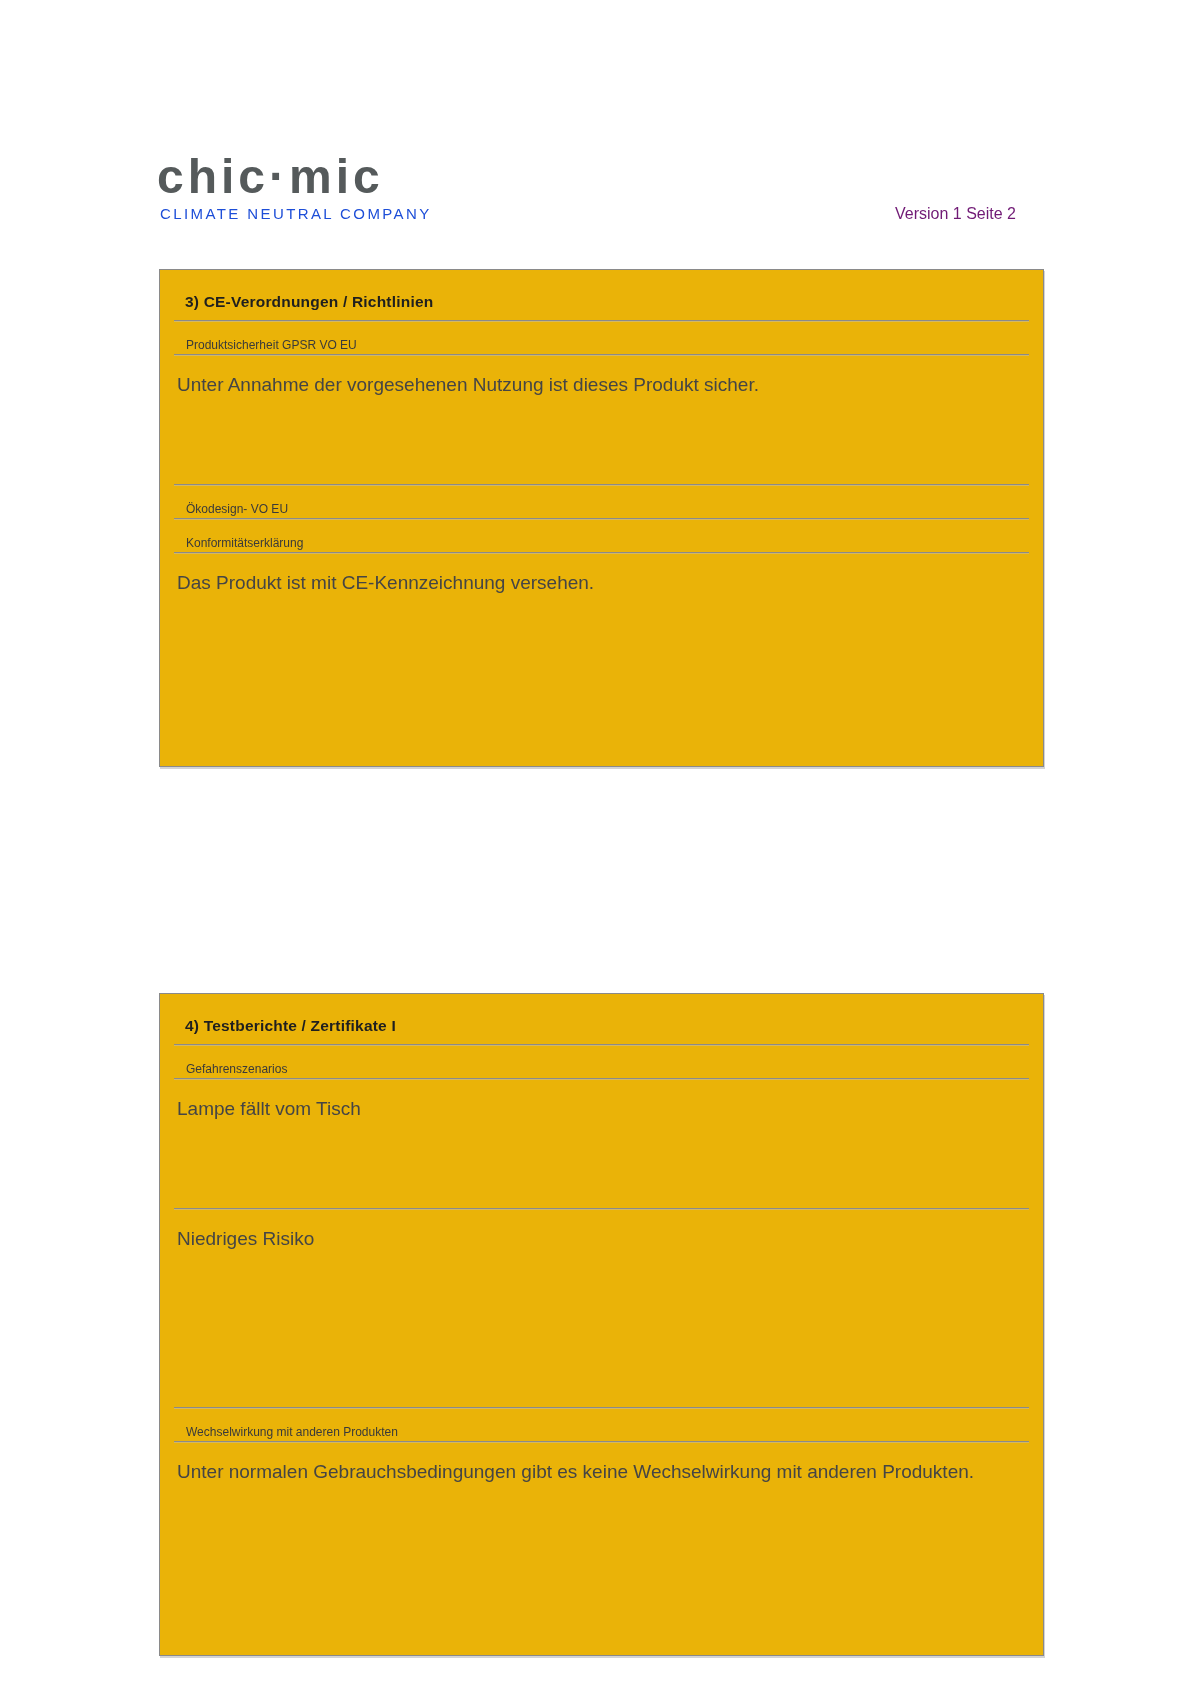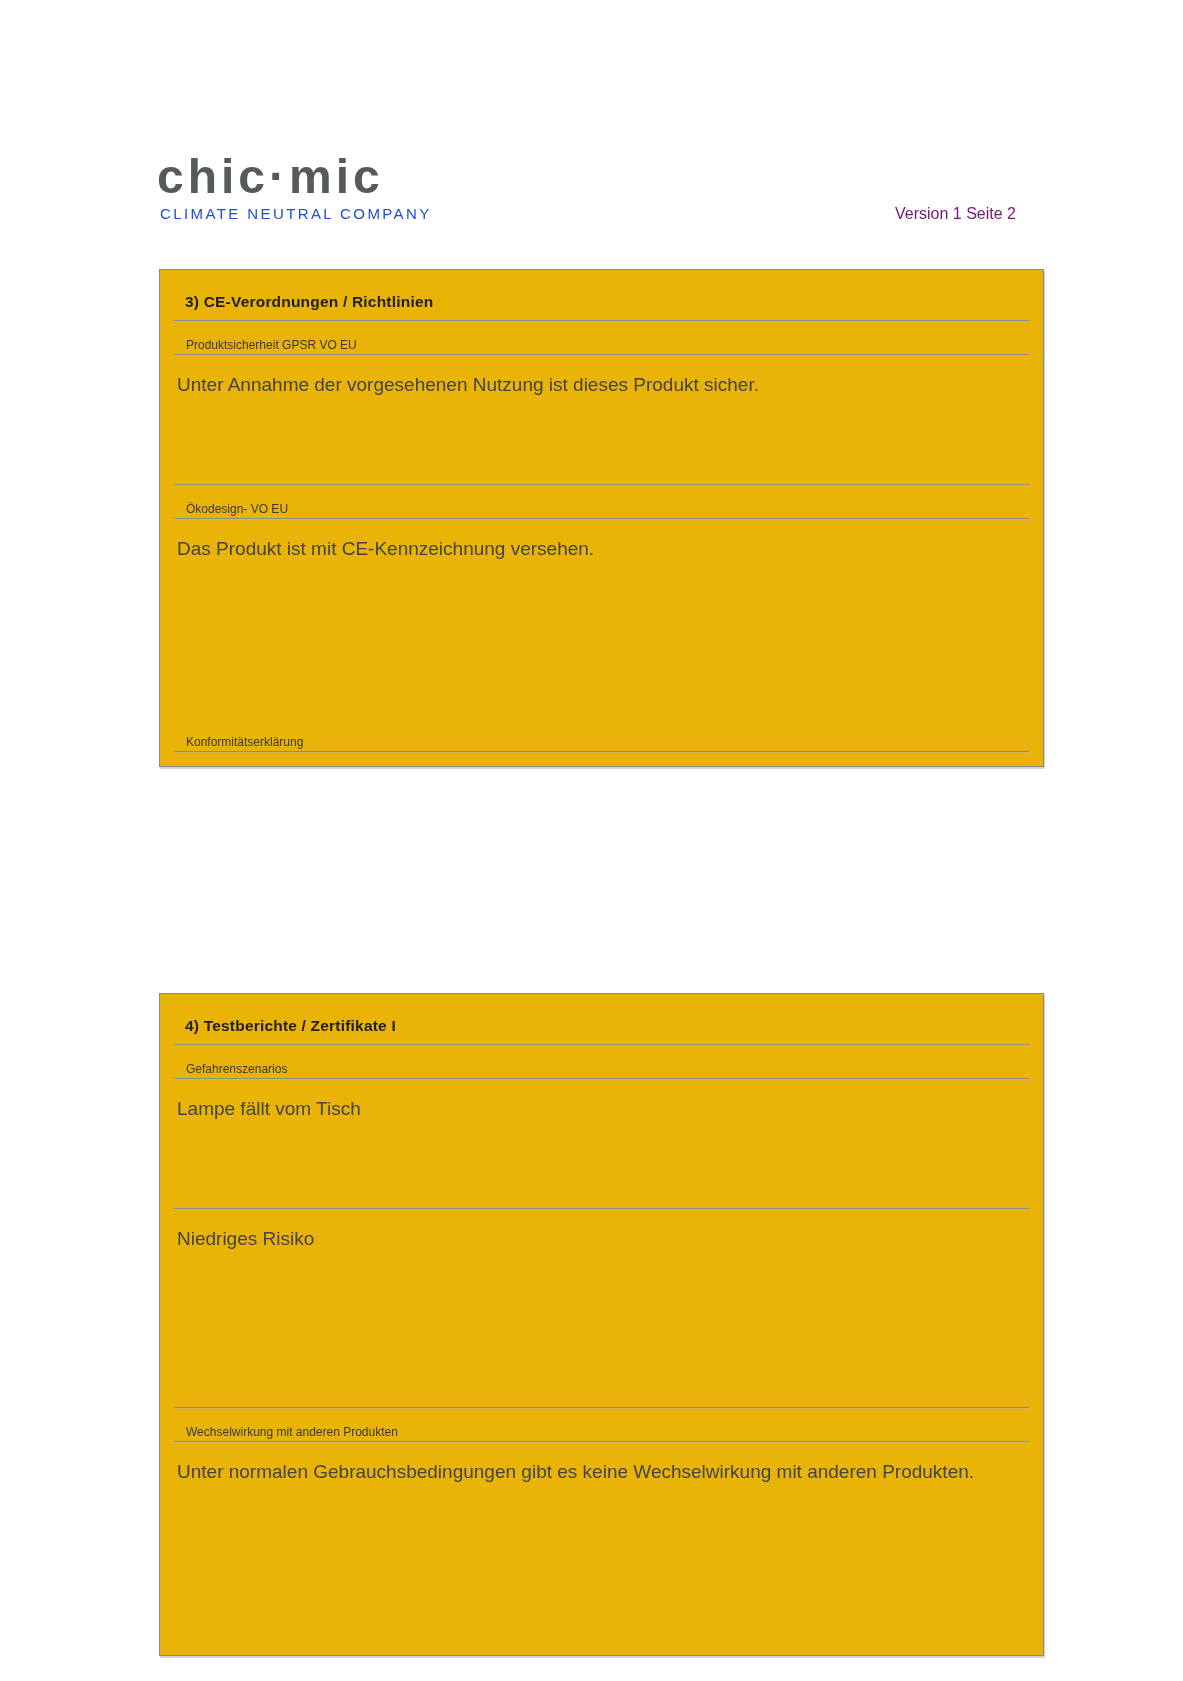--- a/index.html
+++ b/index.html
@@ -102,22 +102,22 @@
 
   <div class="logo-text">chic·mic</div>
   <div class="logo-tagline">CLIMATE NEUTRAL COMPANY</div>
   <div class="version-label">Version 1 Seite 2</div>
 
   <div class="doc-table table-1">
     <div class="row row-title">3) CE-Verordnungen / Richtlinien</div>
     <div class="row row-label">Produktsicherheit GPSR VO EU</div>
     <div class="row row-content first">Unter Annahme der vorgesehenen Nutzung ist dieses Produkt sicher.</div>
     <div class="row row-label">Ökodesign- VO EU</div>
+    <div class="row row-label">Konformitätserklärung</div>
     <div class="row row-content tall last">Das Produkt ist mit CE-Kennzeichnung versehen.</div>
-    <div class="row row-label">Konformitätserklärung</div>
   </div>
 
   <div class="doc-table table-2">
     <div class="row row-title">4) Testberichte / Zertifikate I</div>
     <div class="row row-label">Gefahrenszenarios</div>
     <div class="row row-content first">Lampe fällt vom Tisch</div>
     <div class="row row-content tall">Niedriges Risiko</div>
     <div class="row row-label">Wechselwirkung mit anderen Produkten</div>
     <div class="row row-content tall last">Unter normalen Gebrauchsbedingungen gibt es keine Wechselwirkung mit anderen Produkten.</div>
   </div>

